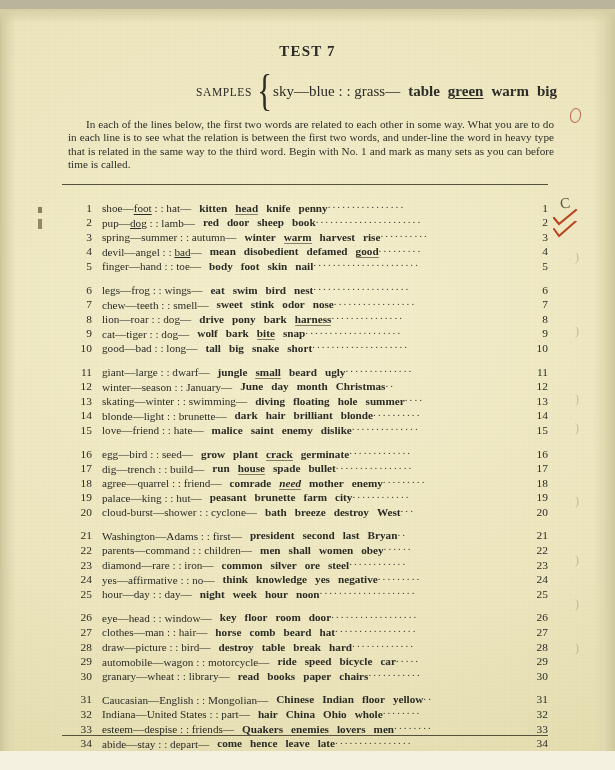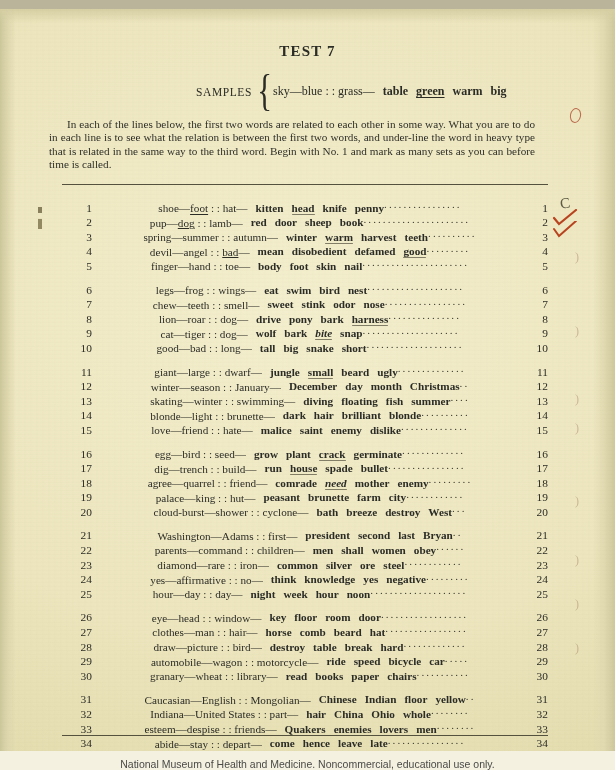--- a/index.html
+++ b/index.html
@@ -92,34 +92,34 @@
   }
   .brace {
     font-size: 44px;
     line-height: 44px;
     font-family: "Liberation Serif", serif;
     color: #2b2c26;
     transform: scaleX(.7);
     margin: 0 -2px 2px 0;
   }
   .samples-lines {
-    font-size: 12px;
+    font-size: 15px;
     line-height: 15.5px;
   }
   .samples-lines .row { white-space: nowrap; }
   .stem { font-weight: normal; }
   .opt  { font-weight: bold; margin-left: 8px; }
   .opt.u { text-decoration: underline; text-underline-offset: 1.5px; }
   .stem .u { text-decoration: underline; text-underline-offset: 1.5px; }
 
   
   .instructions {
     position: absolute;
     top: 109px;
-    left: 49px;
+    left: 68px;
     width: 486px;
     font-size: 11.2px;
     line-height: 13.4px;
     text-align: justify;
     text-indent: 18px;
     color: #2e2f28;
   }
 
   
   .rule {
@@ -154,21 +154,20 @@
     width: 30px;
     text-align: right;
     padding-right: 10px;
     flex: 0 0 auto;
     font-size: 11.4px;
   }
   .body {
     flex: 1 1 auto;
     position: relative;
     overflow: hidden;
-    text-align: center;
   }
   .leaders {
     display: inline-block;
     letter-spacing: 2.1px;
     color: #3a3a30;
     vertical-align: baseline;
     overflow: hidden;
     white-space: nowrap;
     font-size: 11px;
   }
@@ -276,21 +275,21 @@
           <div class="body"><span class="stem">shoe—<span class="u">foot</span> : : hat—</span><span class="opt">kitten</span><span class="opt" style="position: relative;">head<span class="pencil-underline" style="left: 0px; right: 0px; bottom: -1px;"></span></span><span class="opt">knife</span><span class="opt">penny</span><span class="leaders">................</span></div>
           <div class="num-r">1</div>
         </div>
         <div class="item">
           <div class="num-l">2</div>
           <div class="body"><span class="stem">pup—<span class="u">dog</span> : : lamb—</span><span class="opt">red</span><span class="opt">door</span><span class="opt">sheep</span><span class="opt">book</span><span class="leaders">......................</span></div>
           <div class="num-r">2</div>
         </div>
         <div class="item">
           <div class="num-l">3</div>
-          <div class="body"><span class="stem">spring—summer : : autumn—</span><span class="opt">winter</span><span class="opt" style="position: relative;">warm<span class="pencil-underline" style="left: 0px; right: 0px; bottom: -1px;"></span></span><span class="opt">harvest</span><span class="opt">teeth</span><span class="leaders">..........</span></div>
+          <div class="body"><span class="stem">spring—summer : : autumn—</span><span class="opt">winter</span><span class="opt" style="position: relative;">warm<span class="pencil-underline" style="left: 0px; right: 0px; bottom: -1px;"></span></span><span class="opt">harvest</span><span class="opt">rise</span><span class="leaders">..........</span></div>
           <div class="num-r">3</div>
         </div>
         <div class="item">
           <div class="num-l">4</div>
           <div class="body"><span class="stem">devil—angel : : <span class="u">bad</span>—</span><span class="opt">mean</span><span class="opt">disobedient</span><span class="opt">defamed</span><span class="opt" style="position: relative;">good<span class="pencil-underline" style="left: 0px; right: 0px; bottom: -1px;"></span></span><span class="leaders">.........</span></div>
           <div class="num-r">4</div>
         </div>
         <div class="item">
           <div class="num-l">5</div>
           <div class="body"><span class="stem">finger—hand : : toe—</span><span class="opt">body</span><span class="opt">foot</span><span class="opt">skin</span><span class="opt">nail</span><span class="leaders">......................</span></div>
@@ -306,41 +305,41 @@
           <div class="body"><span class="stem">chew—teeth : : smell—</span><span class="opt">sweet</span><span class="opt">stink</span><span class="opt">odor</span><span class="opt">nose</span><span class="leaders">.................</span></div>
           <div class="num-r">7</div>
         </div>
         <div class="item">
           <div class="num-l">8</div>
           <div class="body"><span class="stem">lion—roar : : dog—</span><span class="opt">drive</span><span class="opt">pony</span><span class="opt">bark</span><span class="opt" style="position: relative;">harness<span class="pencil-underline" style="left: 0px; right: 0px; bottom: -1px;"></span></span><span class="leaders">...............</span></div>
           <div class="num-r">8</div>
         </div>
         <div class="item">
           <div class="num-l">9</div>
-          <div class="body"><span class="stem">cat—tiger : : dog—</span><span class="opt">wolf</span><span class="opt">bark</span><span class="opt" style="position: relative; font-style: italic;">bite<span class="pencil-underline" style="left: 0px; right: 0px; bottom: -1px;"></span></span><span class="opt">snap</span><span class="leaders">....................</span></div>
+          <div class="body"><span class="stem">cat—tiger : : dog—</span><span class="opt">wolf</span><span class="opt">bark</span><span class="opt" style="position: relative;">bite<span class="pencil-underline" style="left: 0px; right: 0px; bottom: -1px;"></span></span><span class="opt">snap</span><span class="leaders">....................</span></div>
           <div class="num-r">9</div>
         </div>
         <div class="item">
           <div class="num-l">10</div>
           <div class="body"><span class="stem">good—bad : : long—</span><span class="opt">tall</span><span class="opt">big</span><span class="opt">snake</span><span class="opt">short</span><span class="leaders">....................</span></div>
           <div class="num-r">10</div>
         </div>
         <div class="item gap">
           <div class="num-l">11</div>
           <div class="body"><span class="stem">giant—large : : dwarf—</span><span class="opt">jungle</span><span class="opt" style="position: relative;">small<span class="pencil-underline" style="left: 0px; right: 0px; bottom: -1px;"></span></span><span class="opt">beard</span><span class="opt">ugly</span><span class="leaders">..............</span></div>
           <div class="num-r">11</div>
         </div>
         <div class="item">
           <div class="num-l">12</div>
-          <div class="body"><span class="stem">winter—season : : January—</span><span class="opt">December</span><span class="opt">day</span><span class="opt">month</span><span class="opt">Christmas</span><span class="leaders">..</span></div>
+          <div class="body"><span class="stem">winter—season : : January—</span><span class="opt">June</span><span class="opt">day</span><span class="opt">month</span><span class="opt">Christmas</span><span class="leaders">..</span></div>
           <div class="num-r">12</div>
         </div>
         <div class="item">
           <div class="num-l">13</div>
-          <div class="body"><span class="stem">skating—winter : : swimming—</span><span class="opt">diving</span><span class="opt">floating</span><span class="opt">fish</span><span class="opt">summer</span><span class="leaders">....</span></div>
+          <div class="body"><span class="stem">skating—winter : : swimming—</span><span class="opt">diving</span><span class="opt">floating</span><span class="opt">hole</span><span class="opt">summer</span><span class="leaders">....</span></div>
           <div class="num-r">13</div>
         </div>
         <div class="item">
           <div class="num-l">14</div>
           <div class="body"><span class="stem">blonde—light : : brunette—</span><span class="opt">dark</span><span class="opt">hair</span><span class="opt">brilliant</span><span class="opt">blonde</span><span class="leaders">..........</span></div>
           <div class="num-r">14</div>
         </div>
         <div class="item">
           <div class="num-l">15</div>
           <div class="body"><span class="stem">love—friend : : hate—</span><span class="opt">malice</span><span class="opt">saint</span><span class="opt">enemy</span><span class="opt">dislike</span><span class="leaders">..............</span></div>
@@ -470,15 +469,14 @@
     <div class="paren" style="left:575px; top:315px;">)</div>
     <div class="paren" style="left:575px; top:383px;">)</div>
     <div class="paren" style="left:575px; top:412px;">)</div>
     <div class="paren" style="left:575px; top:485px;">)</div>
     <div class="paren" style="left:575px; top:544px;">)</div>
     <div class="paren" style="left:575px; top:588px;">)</div>
     <div class="paren" style="left:575px; top:632px;">)</div>
   </div>
 
   <div class="caption-band"></div>
-  <div class="caption">National Museum of Health and Medicine. Noncommercial, educational use only.</div>
 
 </div>
 
 </body></html>

